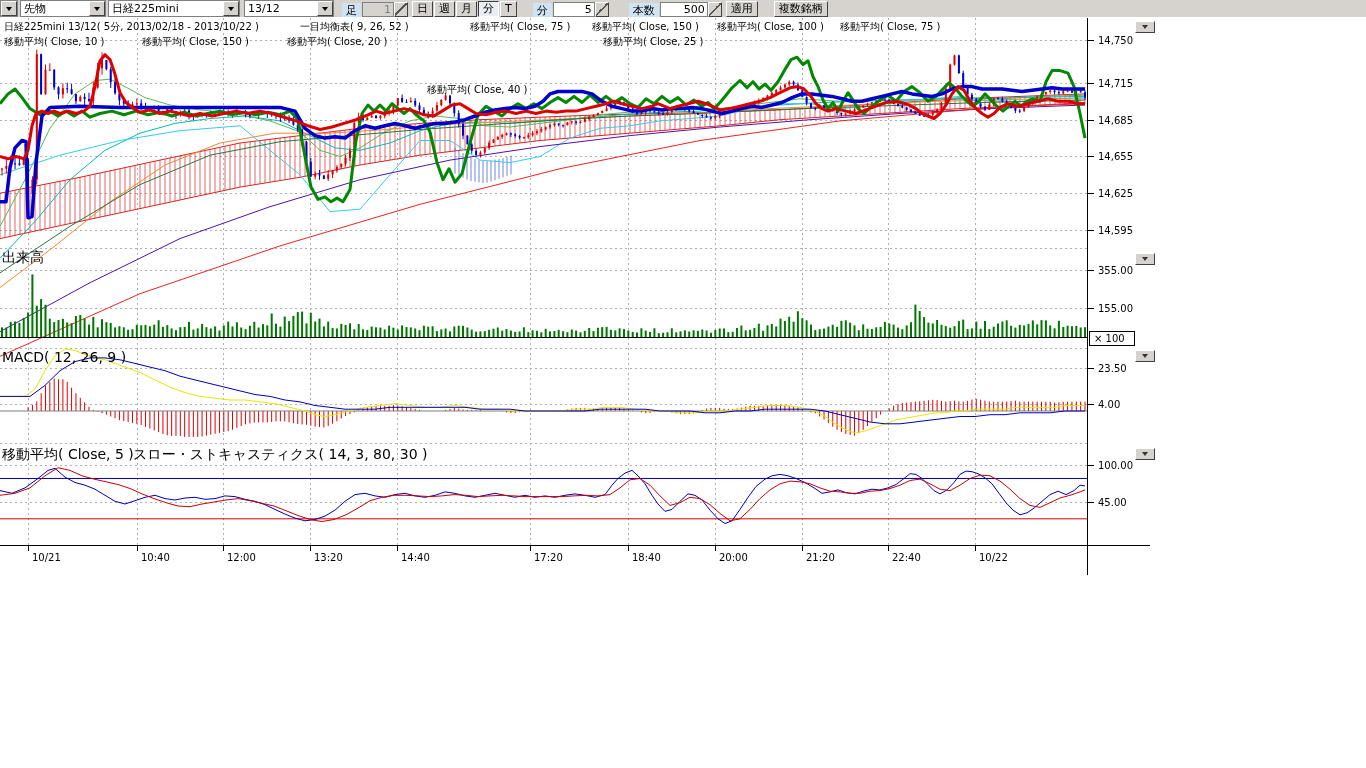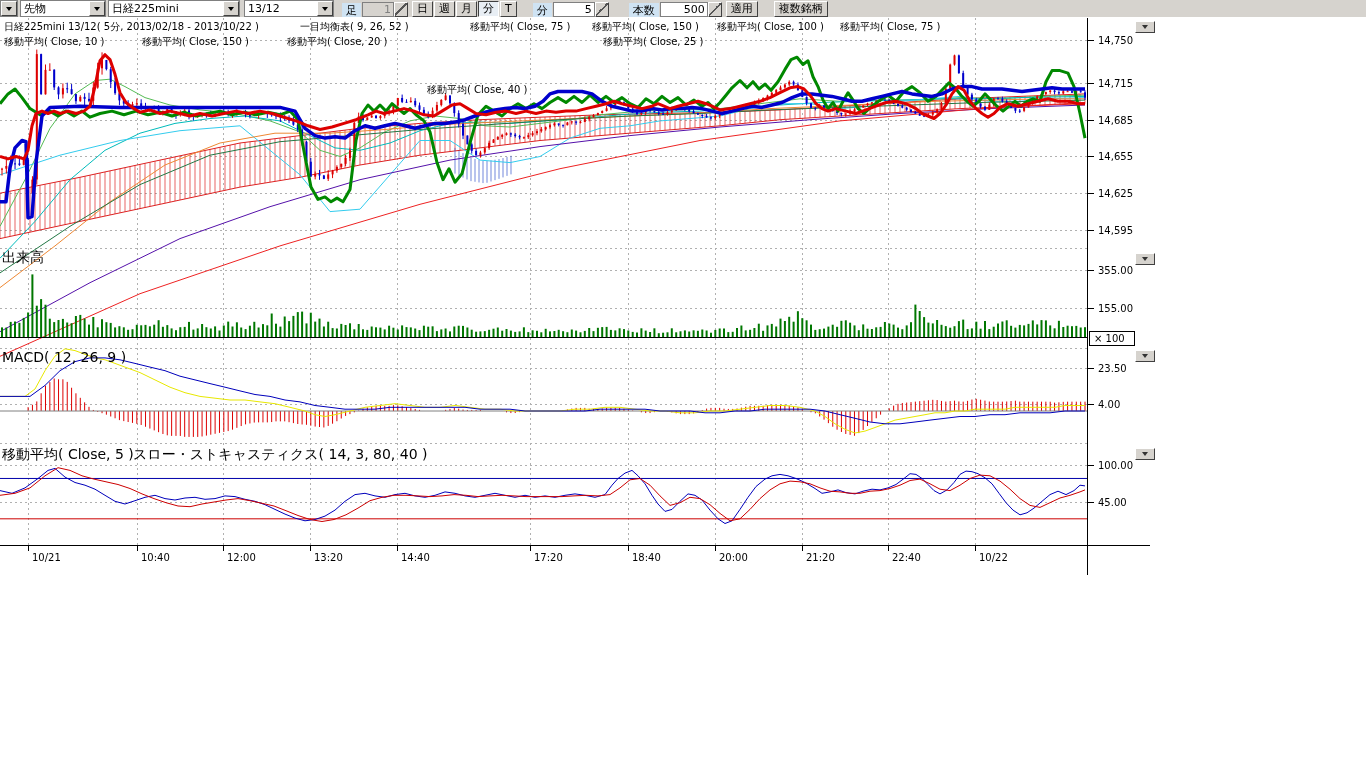--- a/index.html
+++ b/index.html
@@ -1399,21 +1399,21 @@
     <span style="left: 4px;">移動平均( Close, 10 )</span>
     <span style="left: 142px;">移動平均( Close, 150 )</span>
     <span style="left: 287px;">移動平均( Close, 20 )</span>
     <span style="left: 427px; margin-top: 48px;">移動平均( Close, 40 )</span>
     <span style="left: 603px;">移動平均( Close, 25 )</span>
   </div>
 
 <div class="pane-label" style="left:2px;top:249px">出来高</div>
 <div class="pane-label" style="left:2px;top:349px">MACD( 12, 26, 9 )</div>
 <div class="pane-label" style="left:2px;top:446px">移動平均( Close, 5 )</div>
-<div class="pane-label" style="left:133px;top:446px">スロー・ストキャスティクス( 14, 3, 80, 40 )</div>
+<div class="pane-label" style="left:133px;top:446px">スロー・ストキャスティクス( 14, 3, 80, 30 )</div>
 <div class="multiplier-box" style="left:1089px;top:331px">× 100</div>
 
 <button class="pane-menu" style="top:21px">
     <span class="tri"></span>
   </button>
 <button class="pane-menu" style="top:253px">
     <span class="tri"></span>
   </button>
 <button class="pane-menu" style="top:350px">
     <span class="tri"></span>

